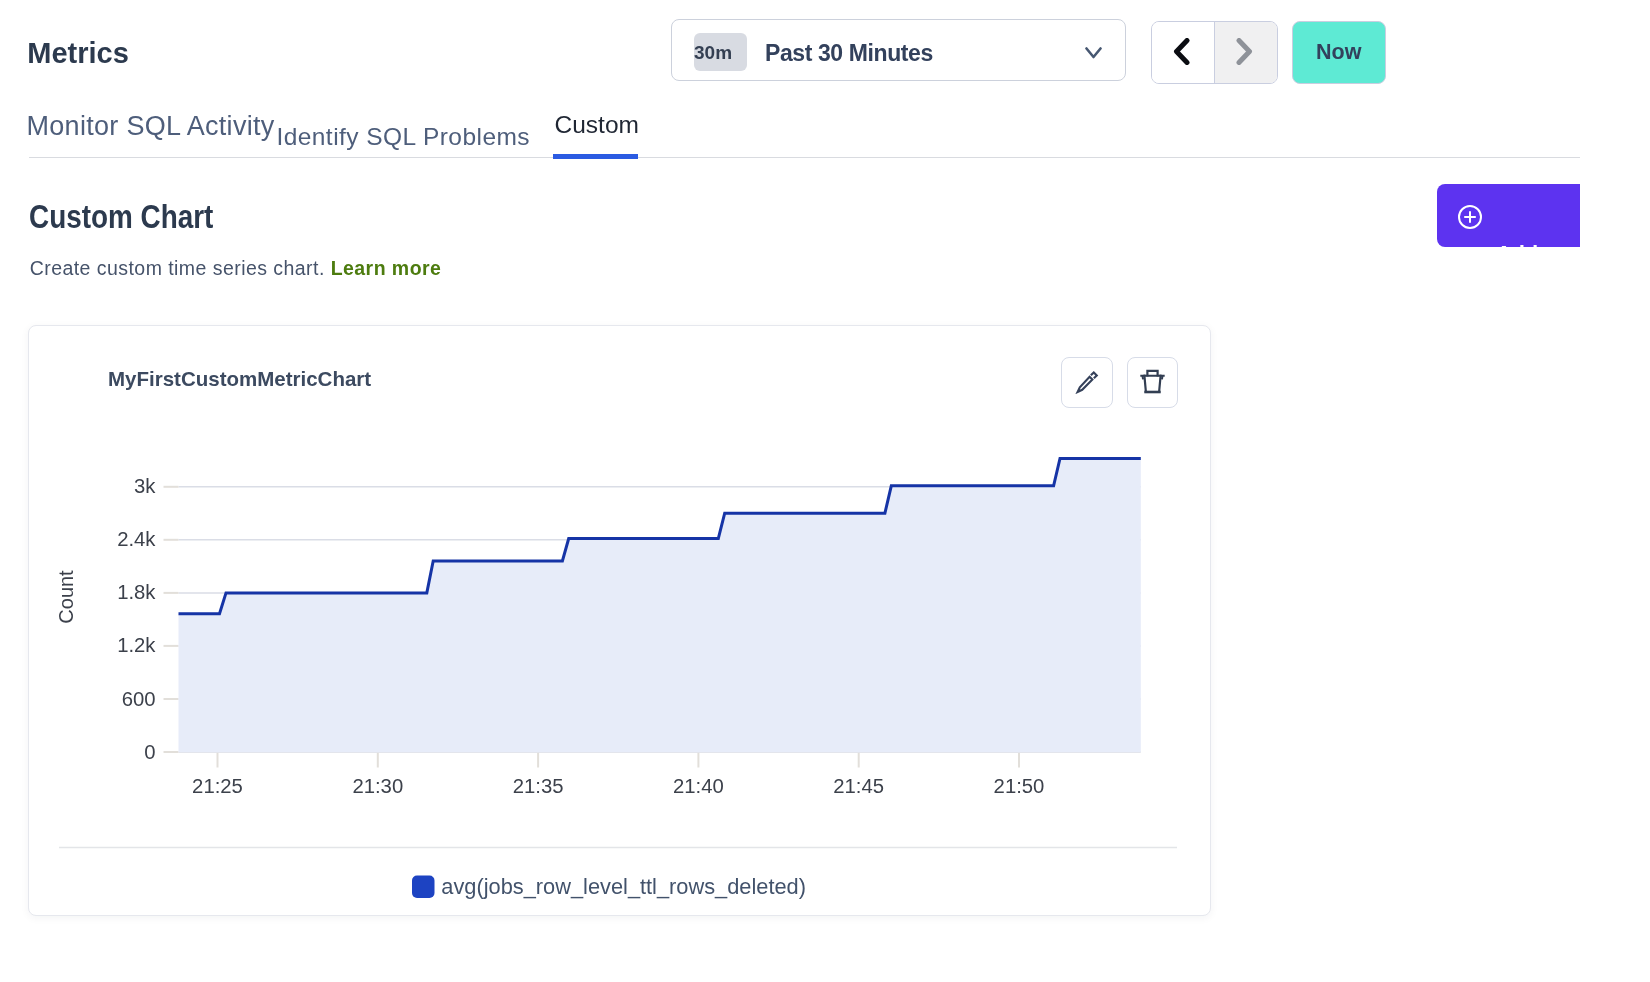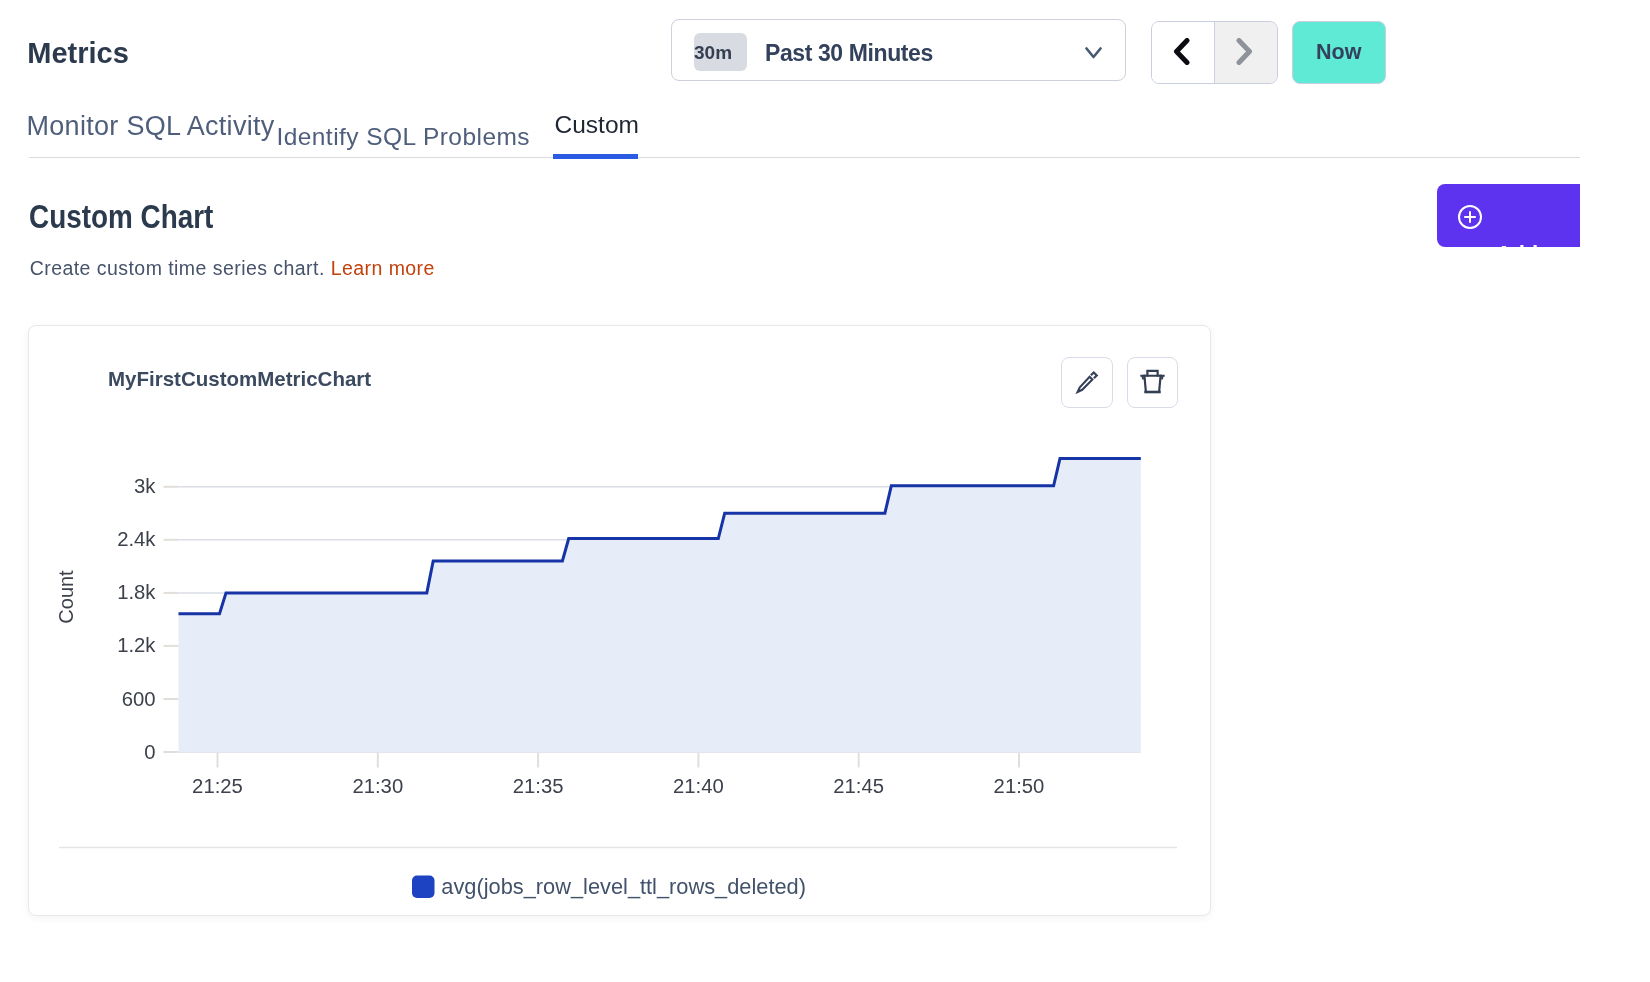--- a/index.html
+++ b/index.html
@@ -33,21 +33,21 @@
 
   <div class="abs" style="left:1292px;top:20.5px;width:93.5px;height:63px;border:1px solid #c9cee0;border-radius:8px;background:#5eead4;text-align:center;line-height:60.5px;font-size:21.5px;font-weight:bold;color:#33415c;">Now</div>
 
   <div class="abs" style="left:26.5px;top:110.5px;font-size:27px;letter-spacing:0.3px;color:#4e5e7b;">Monitor SQL Activity</div>
   <div class="abs" style="left:276.4px;top:110.5px;font-size:24.5px;letter-spacing:0.45px;color:#4e5e7b;margin-top:12px;">Identify SQL Problems</div>
   <div class="abs" style="left:554.5px;top:110.5px;font-size:24.5px;color:#1f2633;">Custom</div>
   <div class="abs" style="left:28.6px;top:157px;width:1586px;height:1.3px;background:#d9dbe0;"></div>
   <div class="abs" style="left:553.3px;top:154px;width:84.5px;height:5px;background:#2b5be2;"></div>
 
   <div class="abs" style="left:29.1px;top:197.5px;font-size:33px;font-weight:bold;color:#2c3a4e;transform:scaleX(0.845);transform-origin:left top;">Custom Chart</div>
-  <div class="abs" style="left:29.7px;top:256.5px;font-size:19.5px;letter-spacing:0.45px;color:#46536a;">Create custom time series chart. <span style="color:#c2410c;font-weight:normal;">Learn more</span></div>
+  <div class="abs" style="left:29.7px;top:256.5px;font-size:19.5px;letter-spacing:0.45px;color:#46536a;">Create custom time series chart. <span style="color:#4d7c0f;font-weight:bold;">Learn more</span></div>
 
   <div class="abs" style="left:1437px;top:184px;width:176px;height:63px;background:#5d33f0;border-radius:8px;"></div>
   <svg class="abs" style="left:1457.5px;top:205.3px;" width="24" height="24" viewBox="0 0 24 24">
     <circle cx="12" cy="12" r="11" fill="none" stroke="#fff" stroke-width="2"></circle>
     <path d="M12 6.2 v11.6 M6.2 12 h11.6" stroke="#fff" stroke-width="2" fill="none"></path>
   </svg>
   <div class="abs" style="left:1496px;top:205.2px;font-size:22px;letter-spacing:-0.3px;font-weight:bold;color:#fff;margin-top:36px;">Add chart</div>
 
   <div class="abs" style="left:28px;top:325px;width:1183px;height:591px;background:#fff;border:1px solid #e6e8ee;border-radius:8px;box-shadow:0 2px 8px rgba(20,30,60,0.05);"></div>
   <div class="abs" style="left:61px;top:367px;font-size:20.5px;font-weight:bold;color:#3c4a60;margin-left:47px;">MyFirstCustomMetricChart</div>

